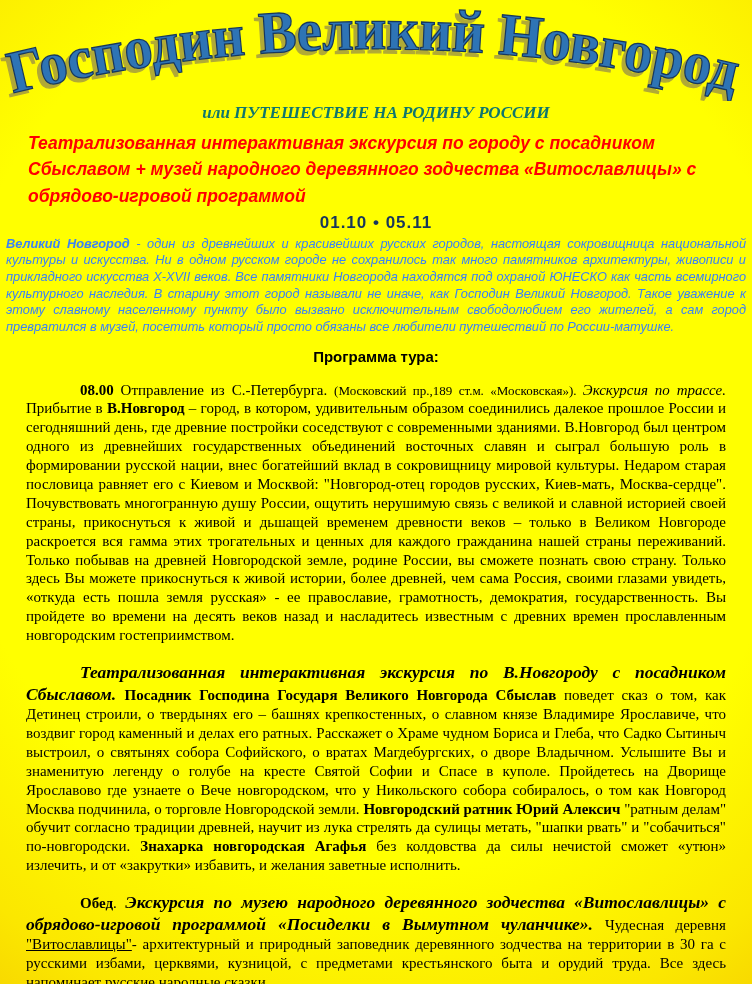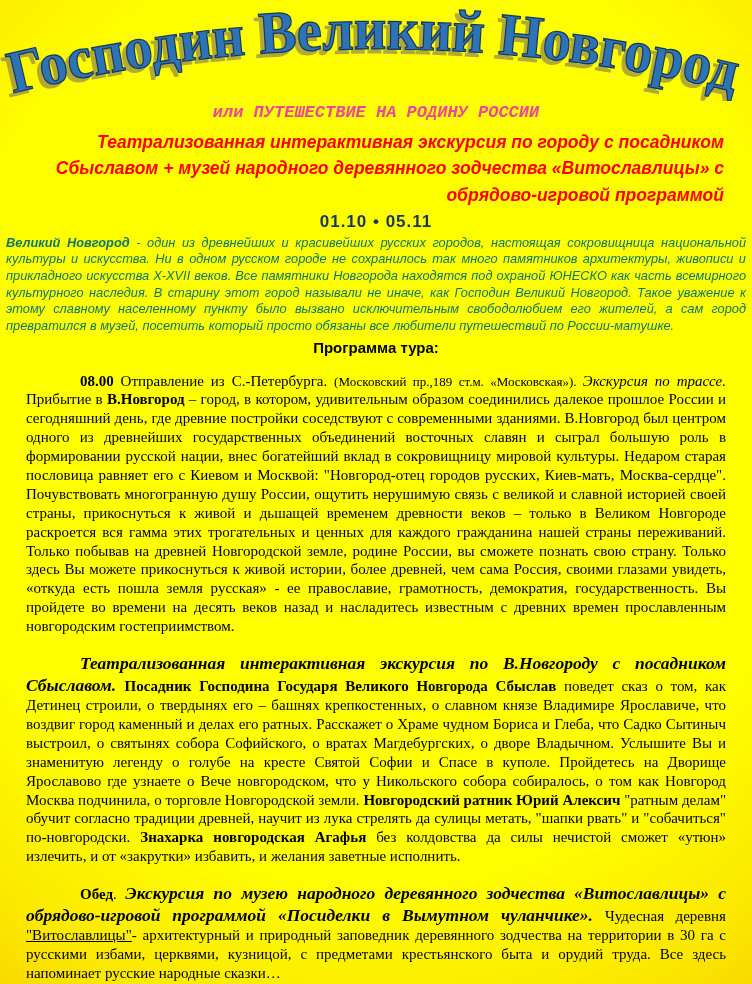--- a/index.html
+++ b/index.html
@@ -23,63 +23,63 @@
     font-weight: bold;
     font-size: 60px;
     fill: #2E74B5;
     stroke: #17375D;
     stroke-width: 1.3px;
     filter: drop-shadow(-4px 4px 0 rgba(125,113,88,0.6));
   }
 
   .subtitle {
     text-align: center;
-    color: #ec4899;
-    font-family: Liberation Mono, monospace;
+    color: #0f766e;
+    font-family: Liberation Serif, serif;
     font-weight: bold;
     font-style: italic;
     font-size: 17px;
     margin: 2px 0 7px 0;
   }
   .tagline {
-    text-align: right;
+    text-align: left;
     color: #FF0000;
     font-family: "Liberation Sans", sans-serif;
     font-weight: bold;
     font-style: italic;
     font-size: 17.5px;
     line-height: 1.5;
     margin: 0 28px;
   }
   .dates {
     text-align: center;
     color: #17365D;
     font-family: "Liberation Sans", sans-serif;
     font-weight: bold;
     font-size: 17px;
     letter-spacing: 1px;
     margin: 4px 0 3px 0;
   }
   .intro {
-    color: #0f766e;
+    color: #3b82f6;
     font-family: "Liberation Sans", sans-serif;
     font-style: italic;
     font-size: 12.8px;
     line-height: 1.3;
     text-align: justify;
     margin: 2px 6px 0 6px;
   }
   .intro .lead { font-weight: bold; }
 
   .program-heading {
     text-align: center;
     font-family: "Liberation Sans", sans-serif;
     font-weight: bold;
     font-size: 15px;
-    margin: 4px 0 10px 0;
+    margin: 12px 0 10px 0;
   }
 
   .body-p {
     font-size: 15px;
     line-height: 1.26;
     text-align: justify;
     margin: 0 26px;
   }
   .indent { text-indent: 54px; margin-top: 16px; }
   .b   { font-weight: bold; }

